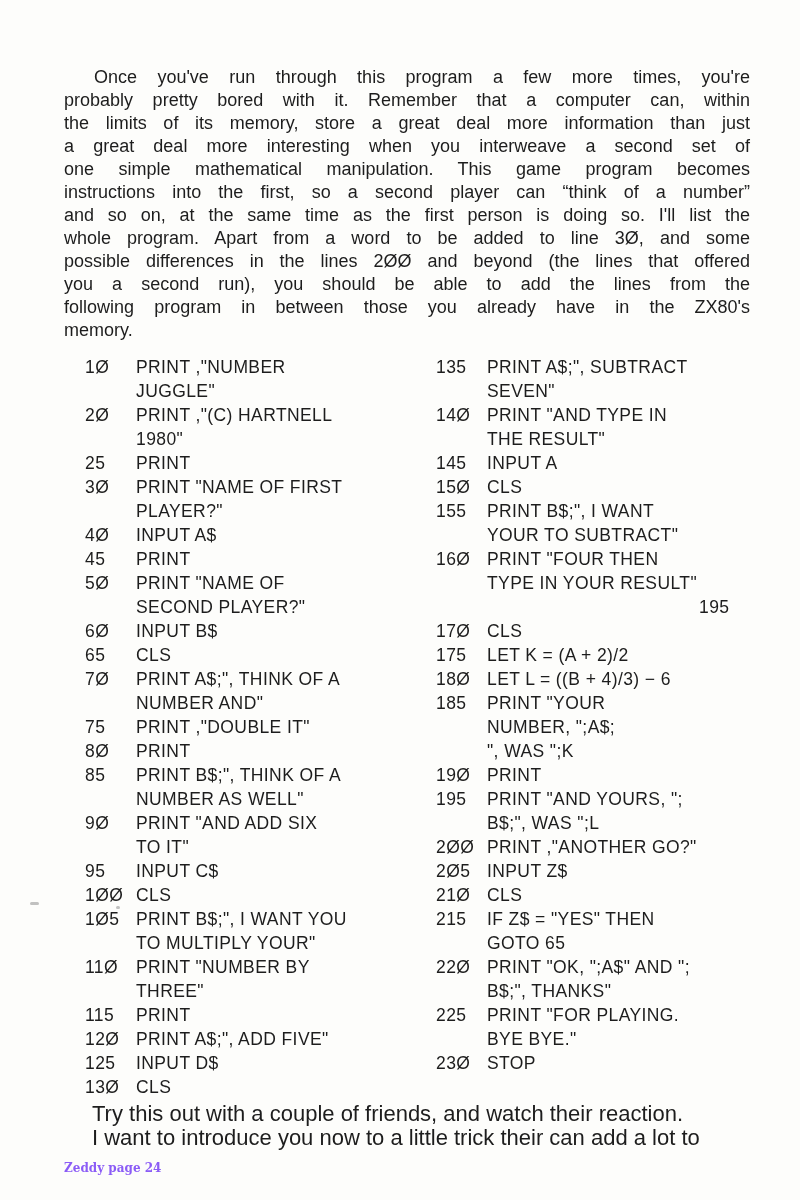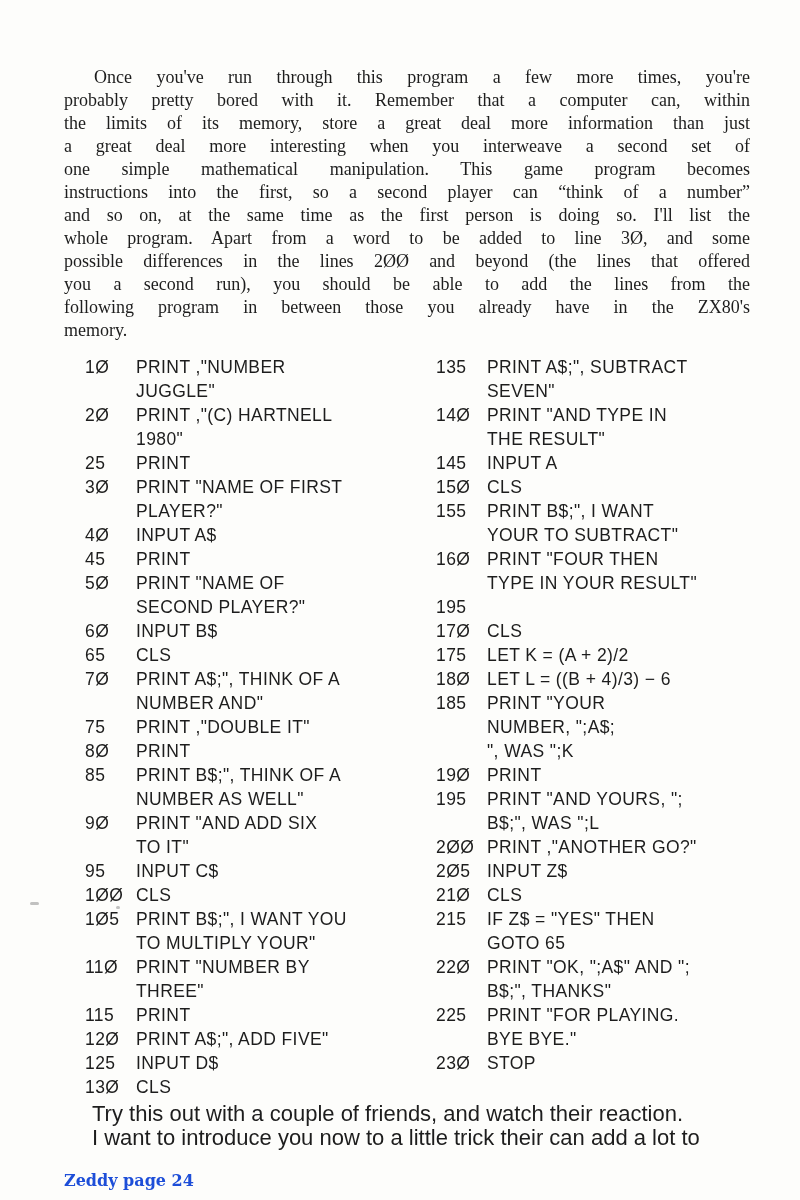--- a/index.html
+++ b/index.html
@@ -1,32 +1,32 @@
 <!DOCTYPE html>
 <html><head>
 <meta charset="utf-8">
 <style>
   html,body{margin:0;padding:0;background:#e8e8e8;}
   .page{position:relative;width:800px;height:1200px;background:#fdfdfb;overflow:hidden;}
   .content{position:absolute;left:64px;top:66px;width:686px;color:#1d1d1d;}
   .intro{font-family:"Liberation Sans",sans-serif;font-size:18px;line-height:23px;}
-  .jline{text-align:justify;text-align-last:justify;font-family:Liberation Serif, serif;}
+  .jline{text-align:justify;text-align-last:justify;}
   .jline.first{text-indent:30px;}
   .jline.last{text-align-last:left;}
   .listing{display:flex;margin-top:13px;font-family:"Liberation Sans",sans-serif;
            font-size:17.5px;line-height:24px;letter-spacing:0.4px;}
   .col-left{width:343px;flex:none;padding-left:21px;box-sizing:border-box;}
   .col-right{flex:1;padding-left:29px;box-sizing:border-box;}
-  .row{display:flex;}
+  .row{display:flex;justify-content:flex-end;}
   .num{flex:none;width:51px;}
   .code{flex:1;}
   .codeline{white-space:nowrap;}
   .closing{margin-top:3px;font-family:"Liberation Sans",sans-serif;font-size:22px;line-height:24px;}
   .cline{text-indent:28px;}
-  .footer{margin-top:21px;font-family:"DejaVu Serif",serif;font-weight:bold;font-size:16px;color:#1d4ed8;}
+  .footer{margin-top:11px;font-family:"DejaVu Serif",serif;font-weight:bold;font-size:12px;color:#8b5cf6;}
   .speck{position:absolute;background:#8f8f8f;opacity:.55;border-radius:2px;}
   .speck.s1{left:30px;top:902px;width:9px;height:3px;}
   .speck.s2{left:116px;top:906px;width:4px;height:3px;}
 </style>
 </head>
 <body>
 
 <div class="page">
   <div class="content">
     <div class="intro" id="intro">

